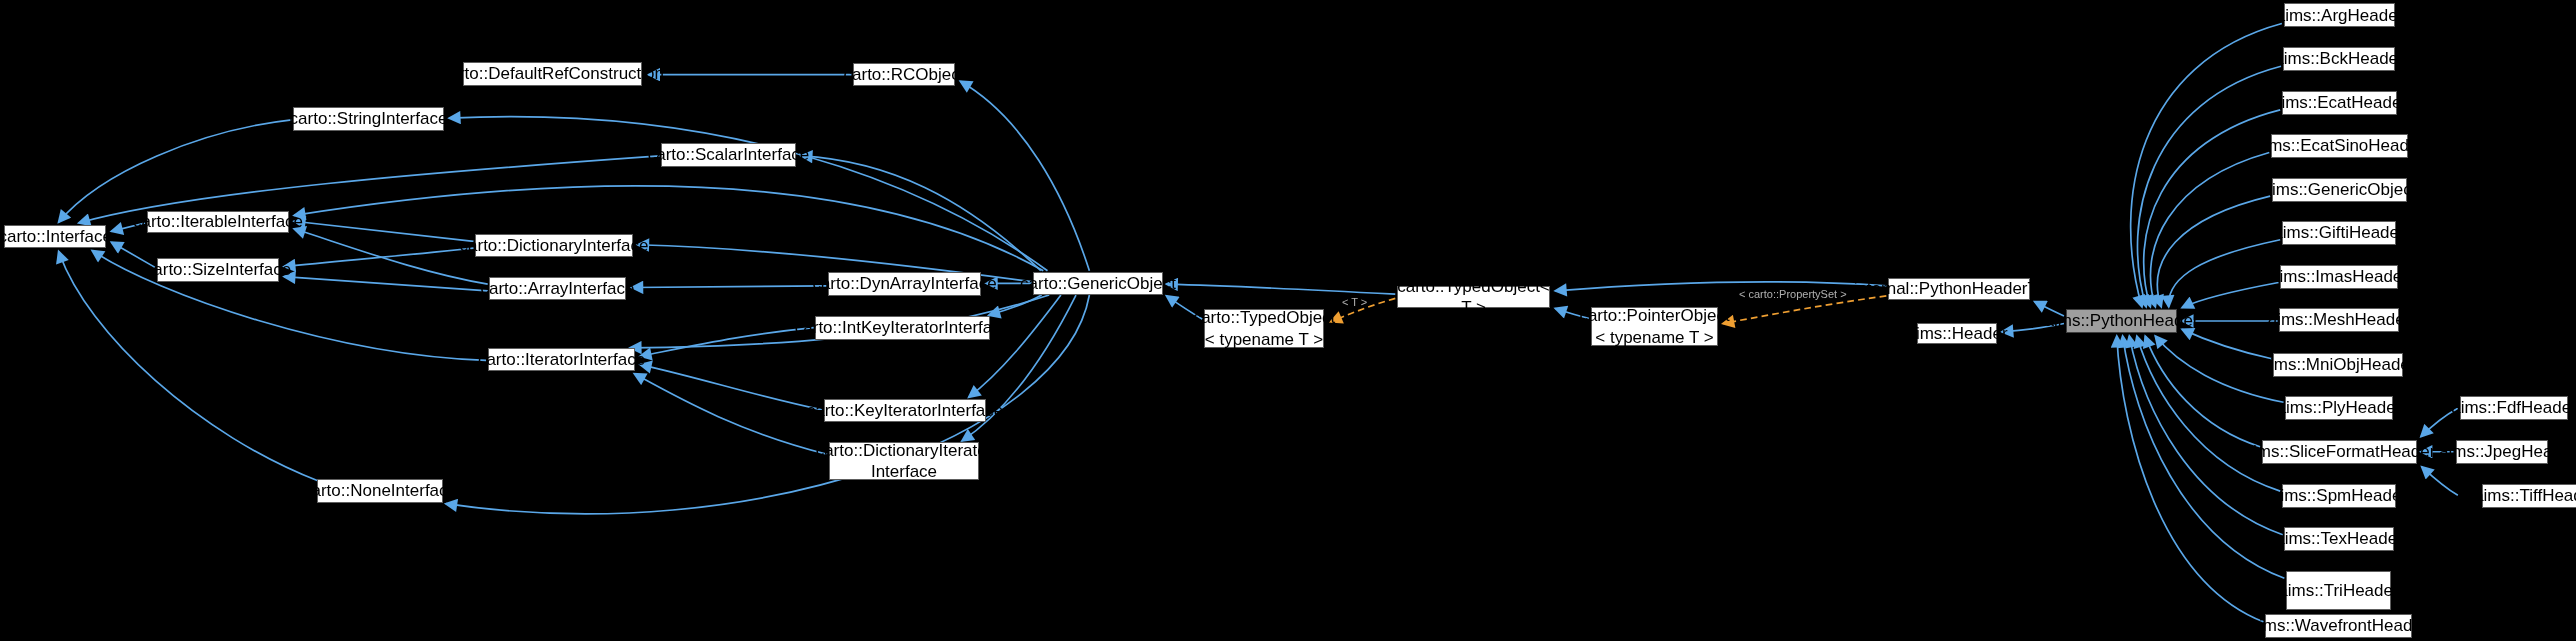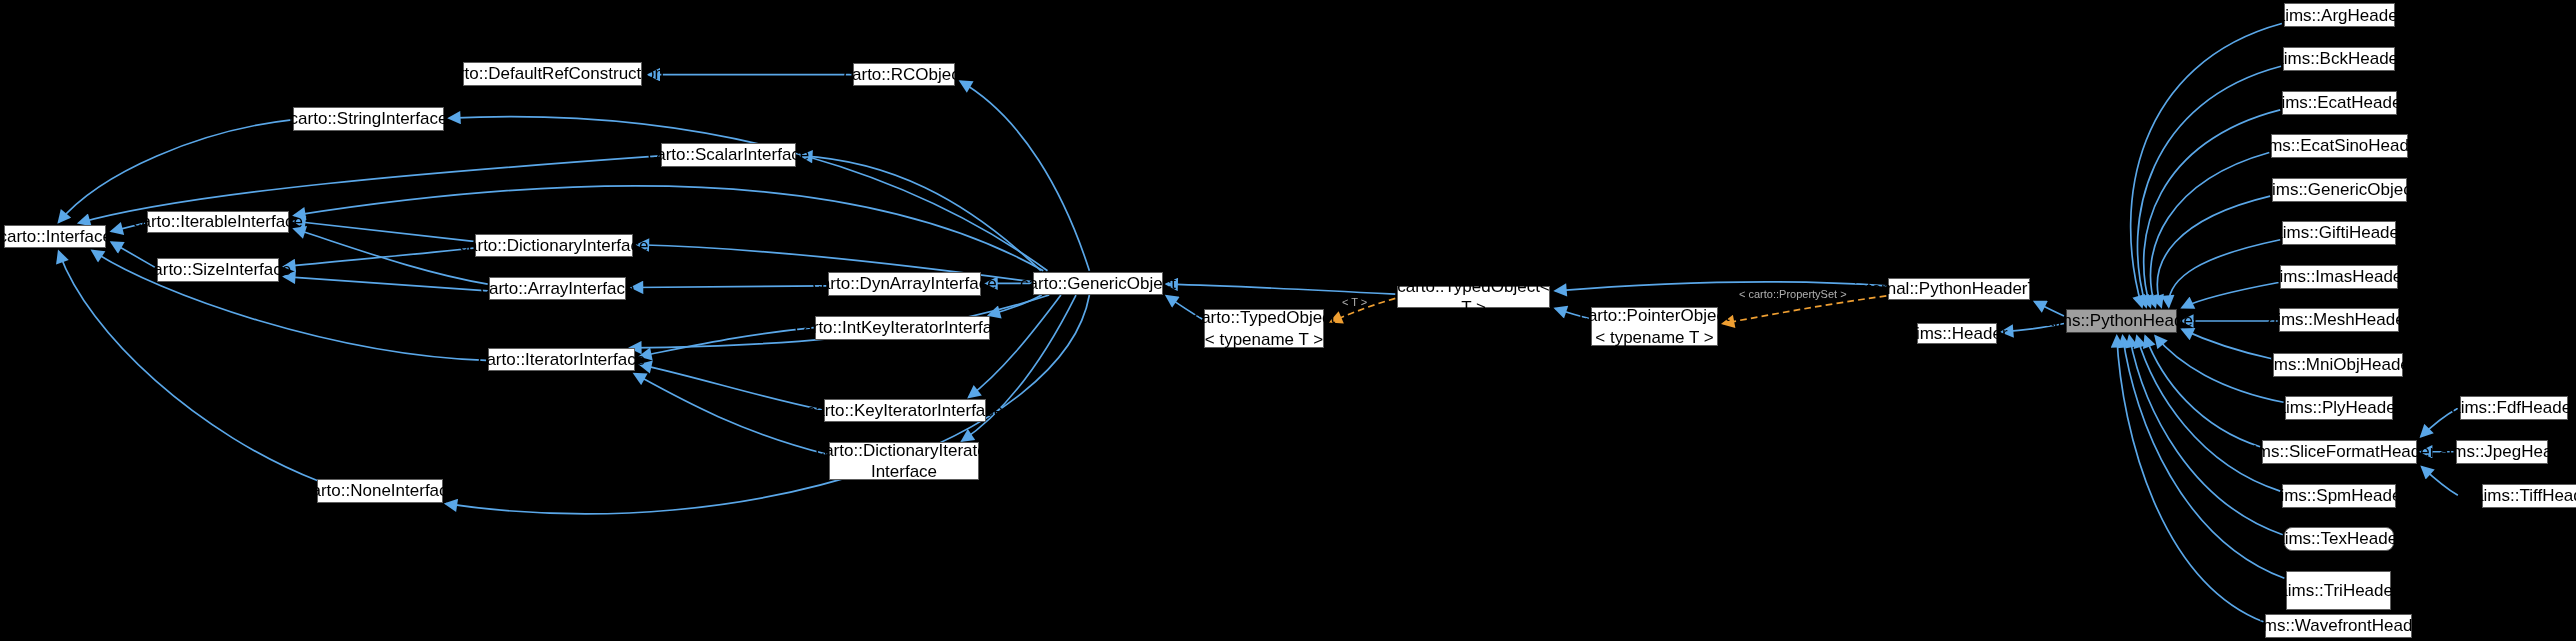--- a/index.html
+++ b/index.html
@@ -114,21 +114,21 @@
       <div class="node" style="left: 2282px; top: 91px; width: 115px; height: 24px;">aims::EcatHeader</div>
       <div class="node" style="left: 2271px; top: 134px; width: 137px; height: 24px;">aims::EcatSinoHeader</div>
       <div class="node" style="left: 2272px; top: 178px; width: 135px; height: 24px;">aims::GenericObject</div>
       <div class="node" style="left: 2282px; top: 221px; width: 114px; height: 24px;">aims::GiftiHeader</div>
       <div class="node" style="left: 2280px; top: 265px; width: 118px; height: 24px;">aims::ImasHeader</div>
       <div class="node" style="left: 2279px; top: 308px; width: 120px; height: 24px;">aims::MeshHeader</div>
       <div class="node" style="left: 2273px; top: 353px; width: 130px; height: 23.5px;">aims::MniObjHeader</div>
       <div class="node" style="left: 2285px; top: 396px; width: 108px; height: 23.5px;">aims::PlyHeader</div>
       <div class="node" style="left: 2262px; top: 440px; width: 155px; height: 23.5px;">aims::SliceFormatHeader</div>
       <div class="node" style="left: 2282px; top: 484px; width: 114px; height: 23.5px;">aims::SpmHeader</div>
-      <div class="node" style="left: 2284px; top: 527px; width: 110px; height: 23.5px; border-radius: 8px;">aims::TexHeader</div>
+      <div class="node" style="left: 2284px; top: 527px; width: 110px; height: 23.5px;">aims::TexHeader</div>
       <div class="node" style="left: 2286px; top: 571px; width: 105px; height: 39px;">aims::TriHeader</div>
       <div class="node" style="left: 2265px; top: 614px; width: 147px; height: 23.5px;">aims::WavefrontHeader</div>
       <div class="node" style="left: 2460px; top: 396px; width: 108px; height: 23.5px;">aims::FdfHeader</div>
       <div class="node" style="left: 2456px; top: 440px; width: 92px; height: 23.5px; padding-left: 12px;">aims::JpegHeader</div>
       <div class="node" style="left: 2460px; top: 484px; width: 108px; height: 23.5px; margin-left: 22px;">aims::TiffHeader</div>
     </div>
   <div id="label-layer">
       <div class="edge-label" style="left: 1342px; top: 296px;">&lt; T &gt;</div>
       <div class="edge-label" style="left: 1739px; top: 288px;">&lt; carto::PropertySet &gt;</div>
     </div>

